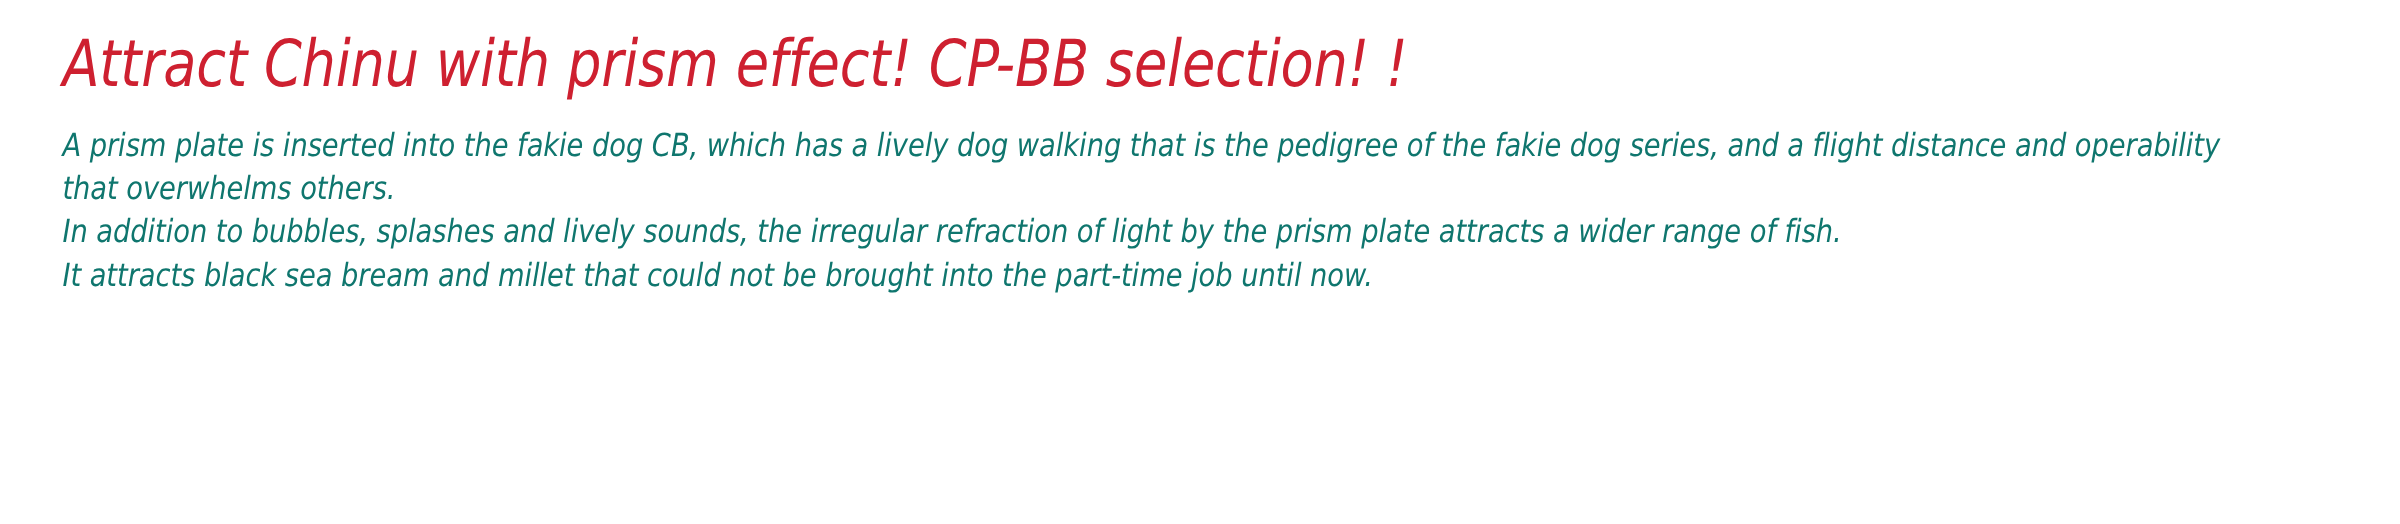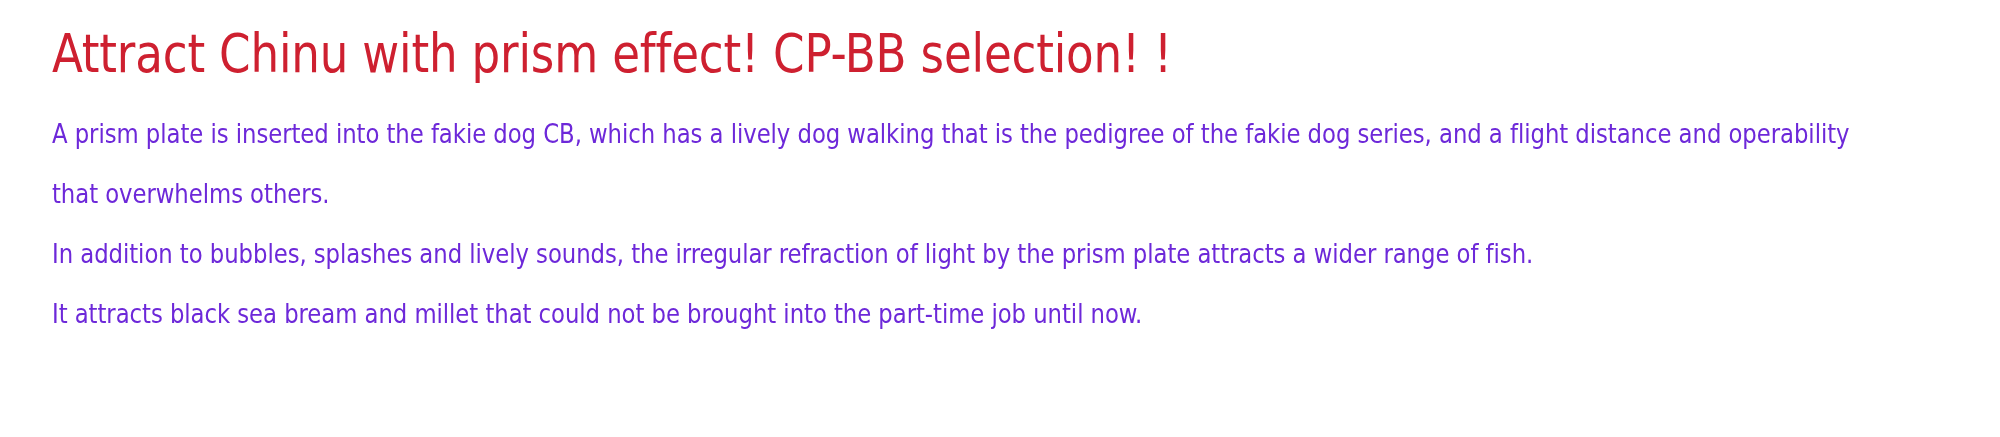--- a/index.html
+++ b/index.html
@@ -14,20 +14,21 @@
     font-family: "DejaVu Sans", "Liberation Sans", sans-serif;
     -webkit-font-smoothing: antialiased;
   }
   .page {
     position: relative;
     width: 2000px;
     height: 437px;
     background: #ffffff;
     box-sizing: border-box;
     padding: 0 52px;
+    font-style: italic;
   }
   .article-heading {
     margin: 0;
     padding: 0;
     position: absolute;
     left: 52px;
     top: 18px;
     font-size: 54px;
     line-height: 72px;
     font-weight: 400;
@@ -37,24 +38,24 @@
     white-space: nowrap;
     transform: scaleX(0.93);
     transform-origin: left center;
   }
   .article-body {
     position: absolute;
     left: 52px;
     top: 104px;
     width: 1906px;
     font-size: 26.5px;
-    line-height: 60px;
+    line-height: 36px;
     font-weight: 400;
     font-stretch: condensed;
-    color: #6d28d9;
+    color: #0f766e;
     letter-spacing: -0.05px;
   }
   .body-line {
     margin: 0;
     padding: 0;
     transform: scaleX(0.955);
     transform-origin: left top;
   }
 </style>
 </head>

